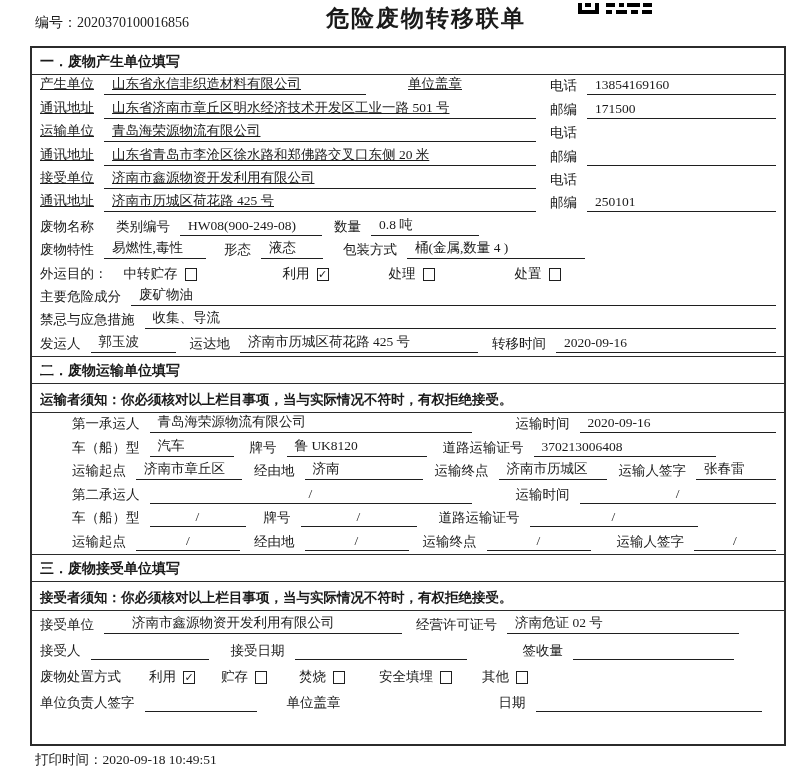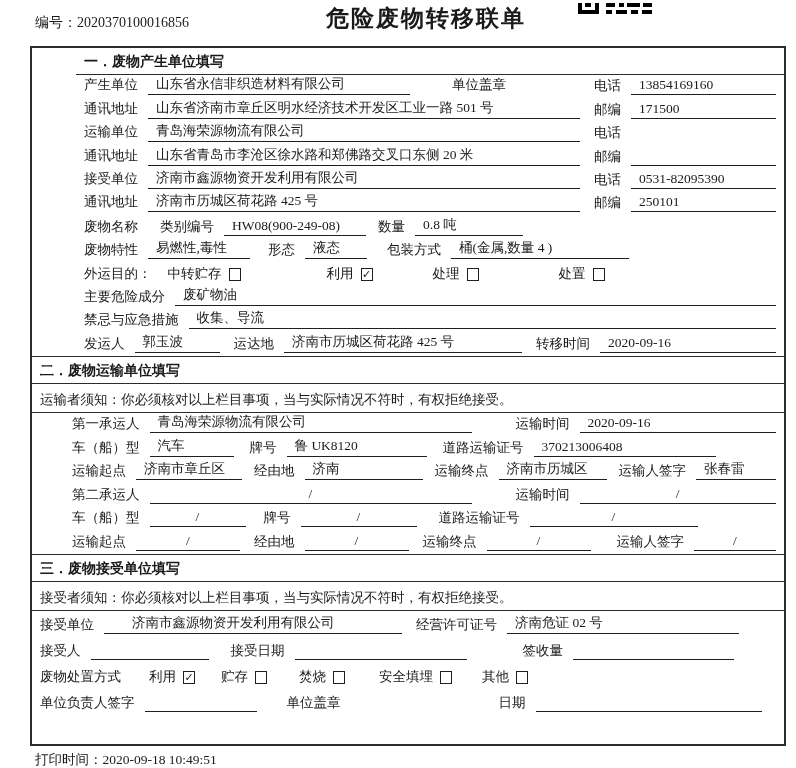--- a/index.html
+++ b/index.html
@@ -15,43 +15,43 @@
     transform:translateX(28px);
     font-family:"Liberation Sans","DejaVu Sans",sans-serif;
     font-weight:bold; font-size:23px; letter-spacing:2px; white-space:nowrap;
   }
   .qr { position:absolute; left:578px; top:0; width:74px; height:11px; }
   .formbox {
     position:absolute; left:30px; top:46px; width:756px; height:700px;
     border:2px solid #2b2b2b; background:#fff;
   }
   .sec { border-top:1px solid #2b2b2b; }
-  .sec:first-child { border-top:none;margin-left:44px; }
+  .sec:first-child { border-top:none; }
   .sec-h {
     height:27px; line-height:27px; border-bottom:1px solid #2b2b2b;
     font-family:"Liberation Sans","DejaVu Sans",sans-serif;
     font-weight:bold; font-size:14px; padding-left:8px; white-space:nowrap;
   }
   .note {
     height:29px; line-height:31px; border-bottom:1px solid #2b2b2b;
-    font-size:13.5px; padding-left:8px; white-space:nowrap;
+    font-size:13.5px; padding-left:8px; white-space:nowrap;font-weight:bold;
   }
   .row {
     display:flex; align-items:flex-end;
     padding:0 8px 3px 8px; font-size:13.5px; white-space:nowrap;
   }
   .s1 .row { height:23.4px; }
   .s2 .row { height:23.5px;padding-left:40px; }
   .s3 .row { height:26px; }
   .lbl { margin-right:10px; white-space:nowrap; }
   .val {
     border-bottom:1px solid #1f1f1f; padding:0 4px 1px 8px;
     white-space:nowrap; min-height:17px; display:inline-block;
   }
-  .left { display:flex; align-items:center; flex:0 0 510px; }
+  .left { display:flex; align-items:flex-start; flex:0 0 510px;text-decoration:underline; }
   .left .val.afill { flex:1; margin-right:14px; }
   .fill { flex:1; }
   .c { text-align:center; padding-left:4px; }
   .opt { display:inline-flex; align-items:center; }
   .cb {
     display:inline-block; width:12px; height:13px; border:1px solid #1f1f1f;
     font-family:"DejaVu Sans","Liberation Sans",sans-serif;
     font-size:11px; line-height:12px; text-align:center; margin-left:7px;
     position:relative; top:1px;
   }
@@ -123,21 +123,20 @@
         <span class="lbl">邮编</span>
         <span class="val fill"></span>
       </div>
 
       <div class="row">
         <div class="left">
           <span class="lbl">接受单位</span>
           <span class="val afill">济南市鑫源物资开发利用有限公司</span>
         </div>
         <span class="lbl">电话</span>
-        <span class="val fill">0531-82095390</span>
       </div>
 
       <div class="row">
         <div class="left">
           <span class="lbl">通讯地址</span>
           <span class="val afill">济南市历城区荷花路 425 号</span>
         </div>
         <span class="lbl">邮编</span>
         <span class="val fill">250101</span>
       </div>

